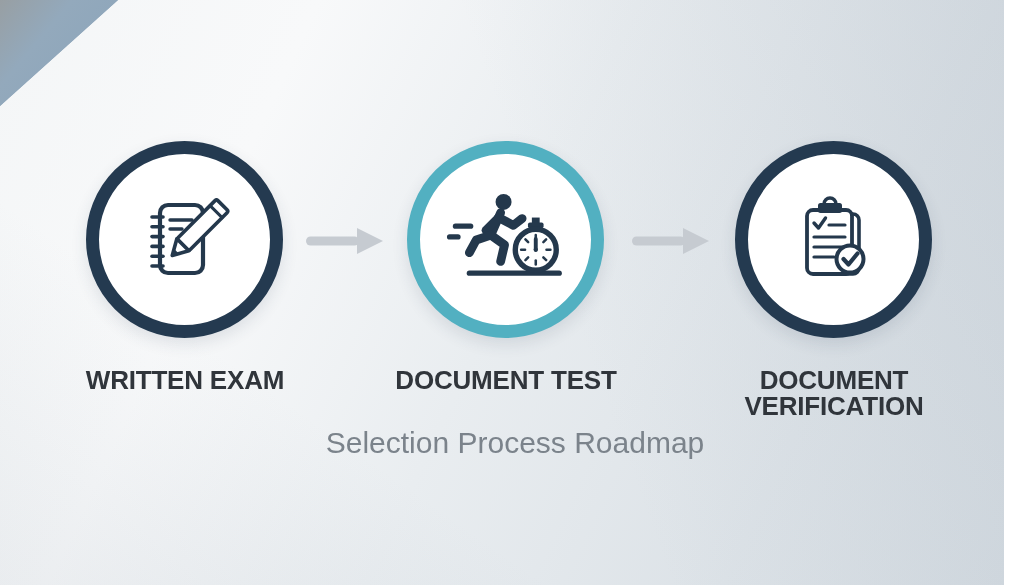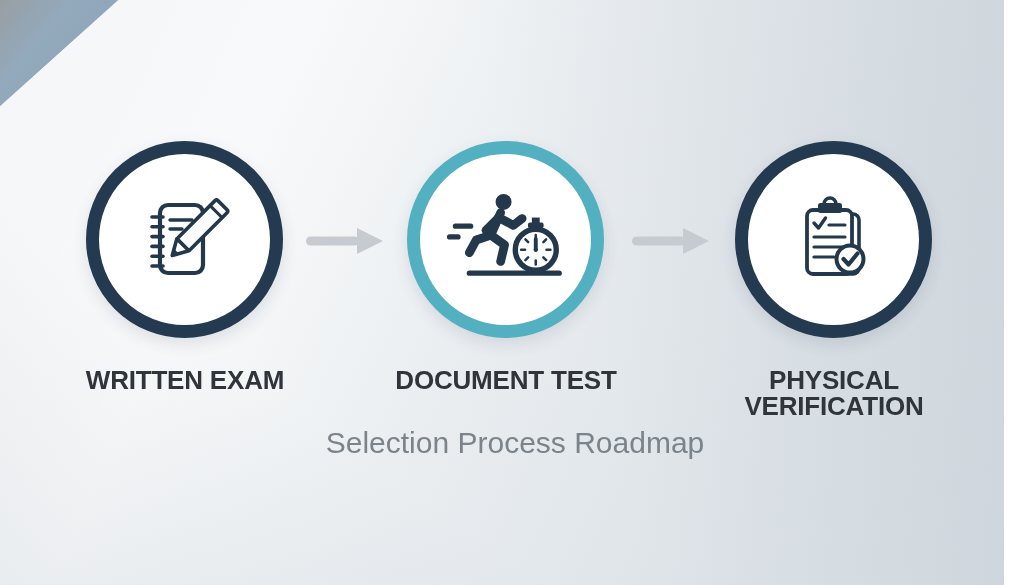--- a/index.html
+++ b/index.html
@@ -167,17 +167,17 @@
           <line x1="30" y1="67" x2="50" y2="67" stroke-width="3.2"></line>
           <circle cx="66" cy="69" r="13.5" fill="#fff" stroke-width="4"></circle>
           <path d="M59.5,69 l5,5.5 l9,-11" stroke-width="4.2"></path>
         </g>
       </svg>
     </span>
   </div>
 
   <div class="step-label l1" style="color: rgb(48, 53, 59);">WRITTEN EXAM</div>
   <div class="step-label l2" style="color: rgb(48, 53, 59);">DOCUMENT TEST</div>
-  <div class="step-label l3" style="color: rgb(48, 53, 59);">PHYSICAL VERIFICATION</div>
+  <div class="step-label l3" style="color: rgb(48, 53, 59);">DOCUMENT VERIFICATION</div>
 
   <div class="roadmap-title" style="color: rgb(123, 131, 139);">Selection Process Roadmap</div>
 
 </div>
 
 </body></html>

